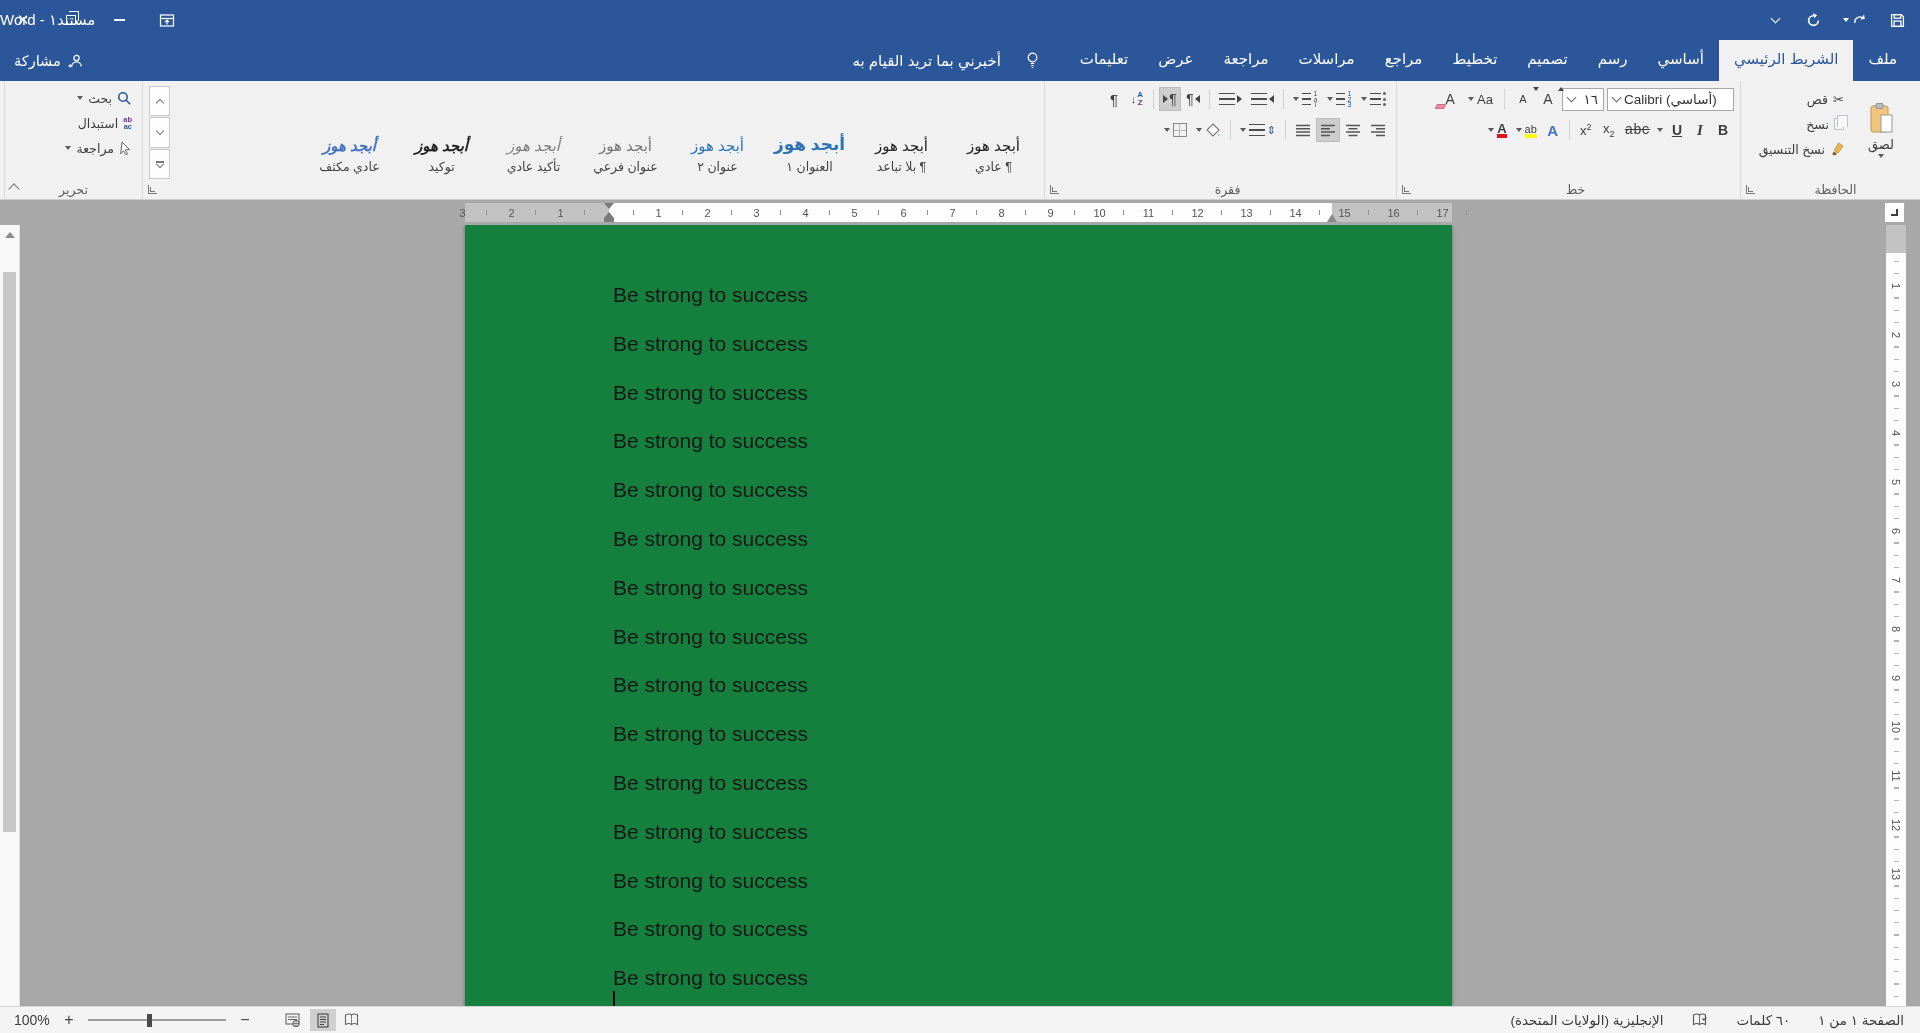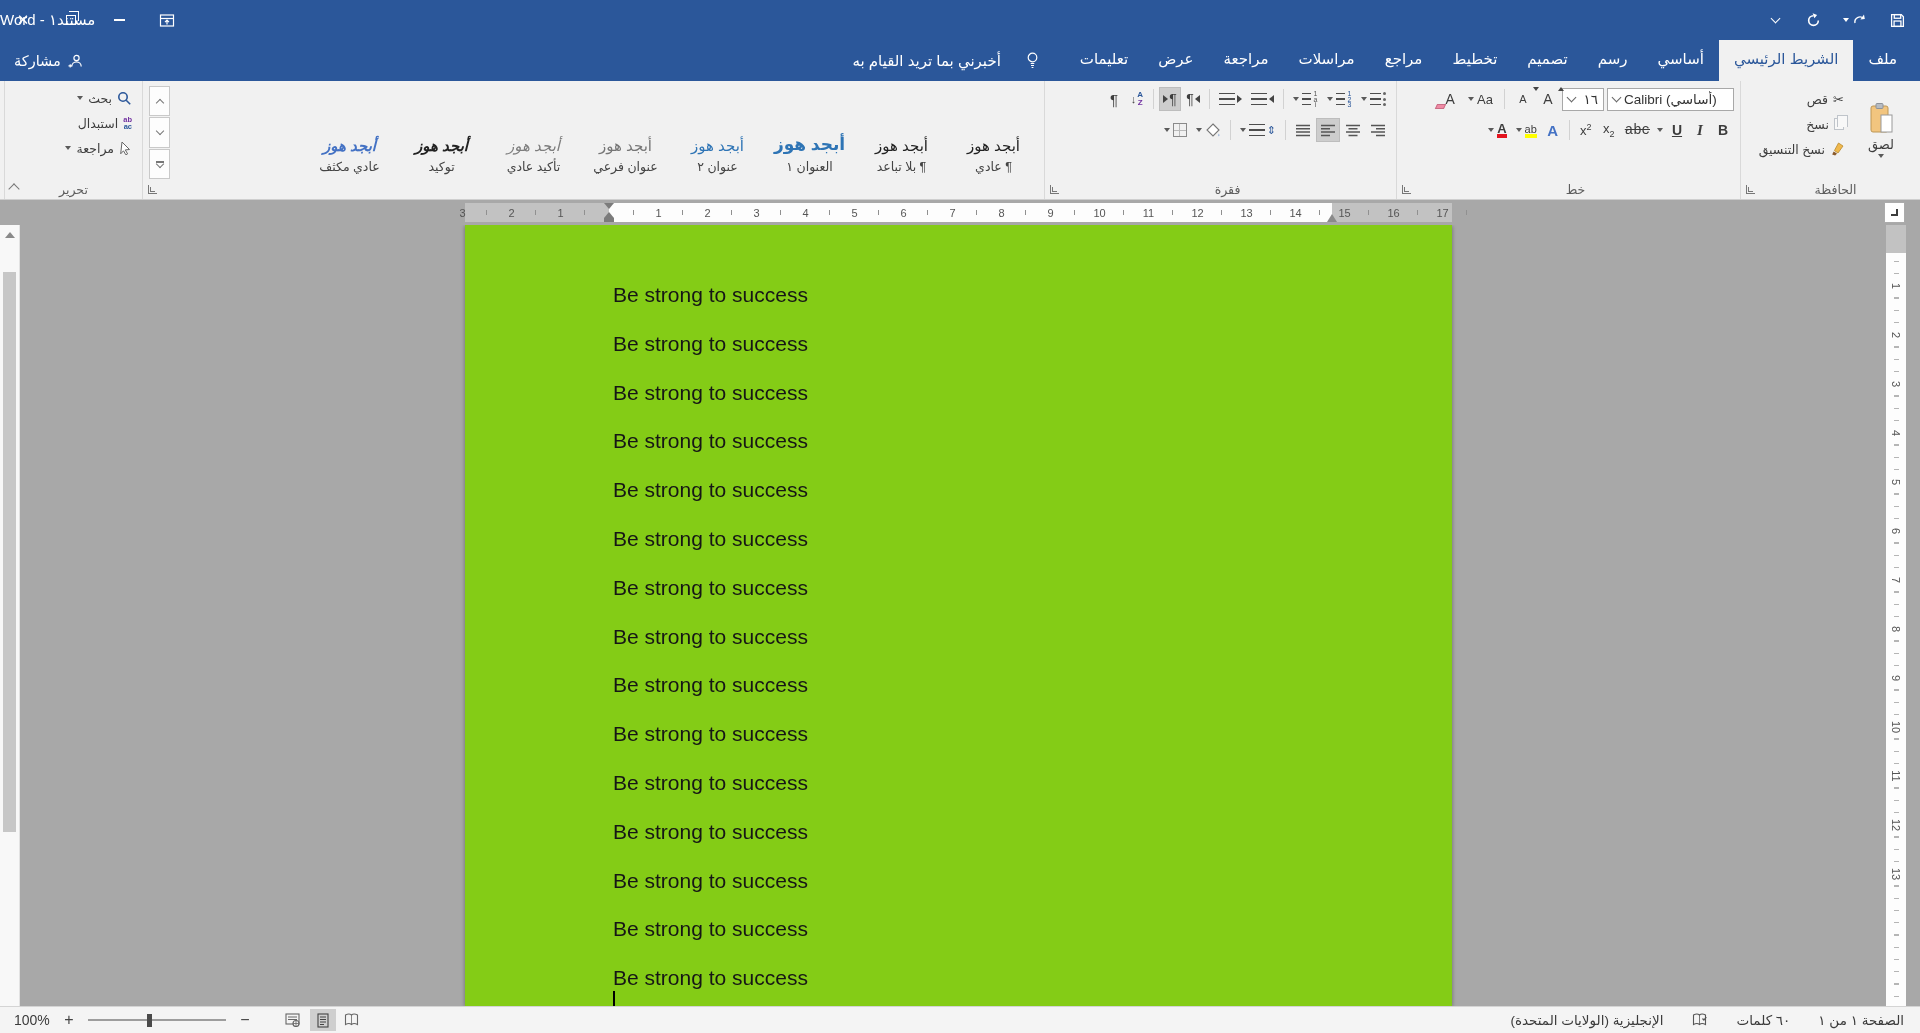--- a/index.html
+++ b/index.html
@@ -139,21 +139,21 @@
   .mk { position:absolute; }
   .mk-fl { left:139px; top:0; width:0; height:0; border-left:5px solid transparent; border-right:5px solid transparent; border-top:6px solid #7b7b7b; }
   .mk-h  { left:139px; bottom:4px; width:0; height:0; border-left:5px solid transparent; border-right:5px solid transparent; border-bottom:6px solid #7b7b7b; }
   .mk-box { left:139px; bottom:0; width:10px; height:4px; background:#7b7b7b; }
   .mk-r  { left:862px; bottom:0; width:0; height:0; border-left:5px solid transparent; border-right:5px solid transparent; border-bottom:8px solid #8a8a8a; }
   .tabsel { position:absolute; left:1884px; top:2px; width:21px; height:21px; background:#fff; border:1px solid #ababab; display:flex; align-items:center; justify-content:center; }
   .tabsel .lshape { width:7px; height:7px; border-right:2px solid #3d3d3d; border-bottom:2px solid #3d3d3d; }
 
   
   .docarea { position:relative; height:781px; background:#a8a8a8; direction:ltr; overflow:hidden; }
-  .page { position:absolute; left:465px; top:0; width:987px; height:781px; background:#84cc16; box-shadow:0 1px 4px rgba(0,0,0,.38); overflow:hidden; }
+  .page { position:absolute; left:465px; top:0; width:987px; height:781px; background:#15803d; box-shadow:0 1px 4px rgba(0,0,0,.38); overflow:hidden; }
   .doc-text { padding:46px 0 0 148px; direction:ltr; }
   .doc-line { font-size:21px; line-height:48.8px; color:#161616; }
   .caret { position:absolute; left:148px; top:766px; width:1.6px; height:24px; background:#000; }
 
   .vscroll { position:absolute; left:0; top:0; bottom:0; width:20px; background:#f8f8f8; border-right:1px solid #e2e2e2; }
   .vs-up { position:absolute; top:7px; left:5px; width:0; height:0; border-left:5px solid transparent; border-right:5px solid transparent; border-bottom:6px solid #8a8a8a; }
   .vs-thumb { position:absolute; left:3px; top:47px; width:13px; height:560px; background:#c7c7c7; }
 
   .vruler { position:absolute; left:1886px; top:0; bottom:0; width:20px; background:#fdfdfd;
     background-image:repeating-linear-gradient(to bottom, transparent 0 11.2px, #b5b5b5 11.2px 12.25px);

